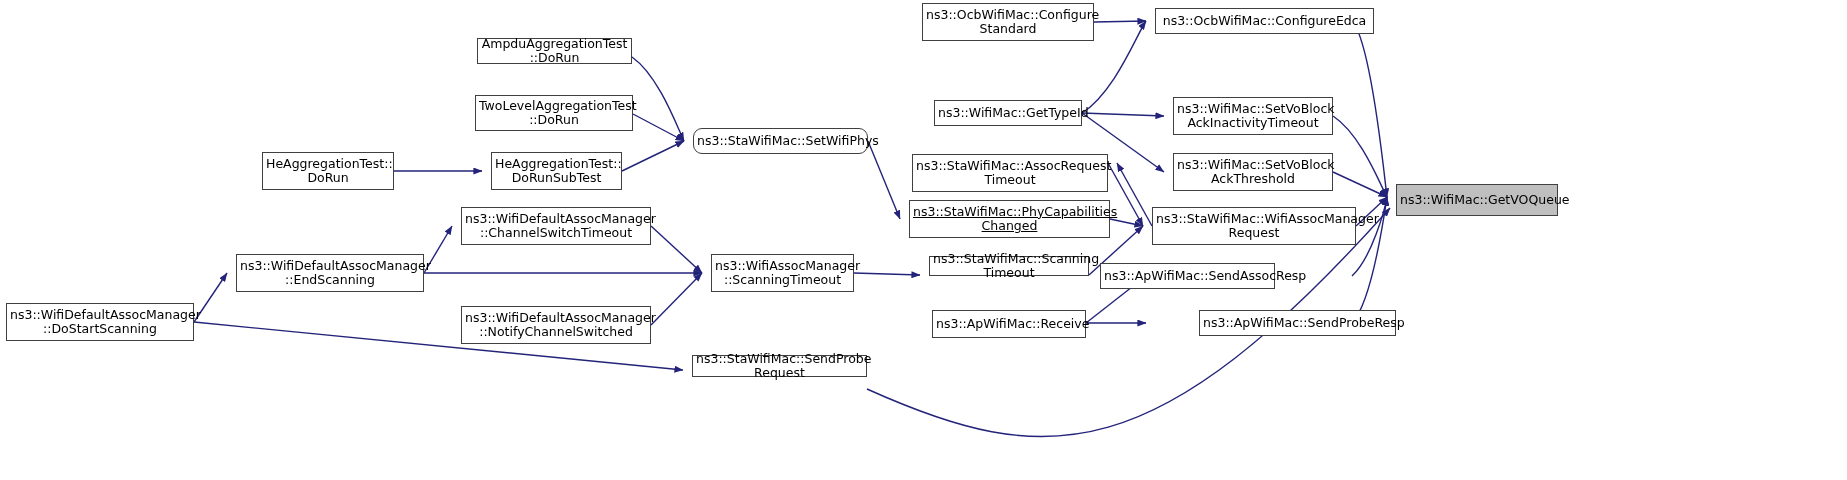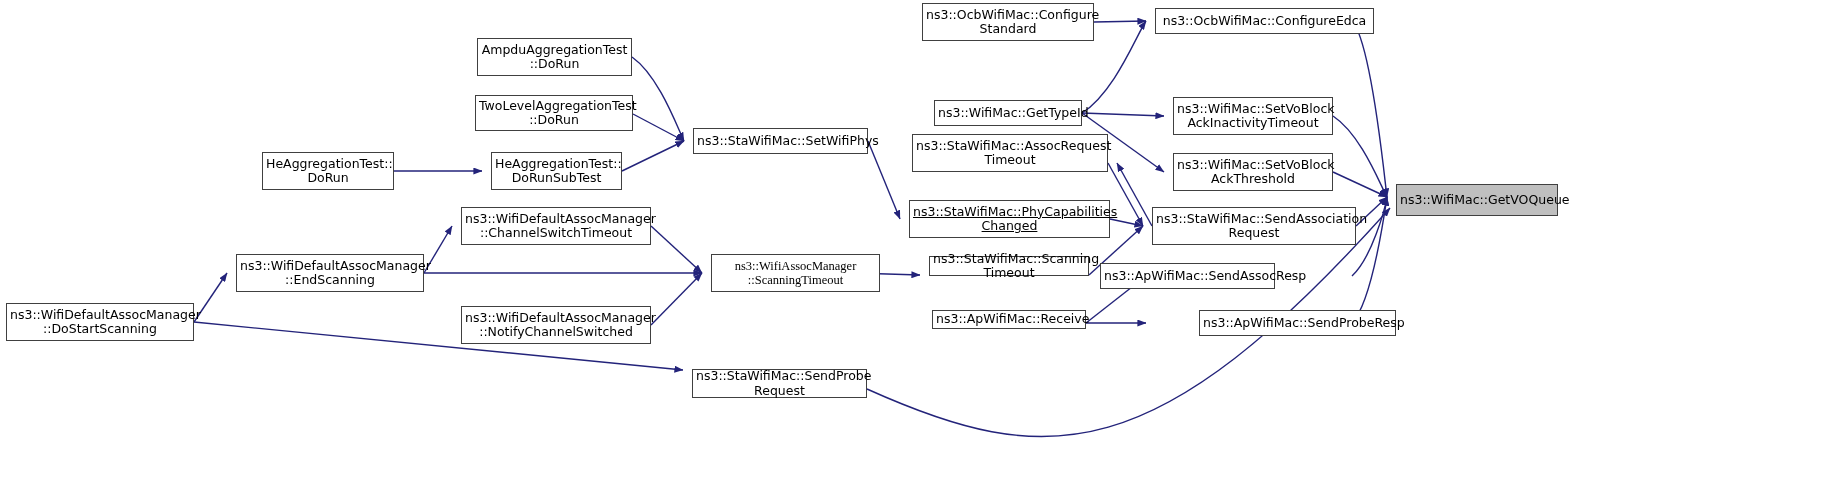--- a/index.html
+++ b/index.html
@@ -87,49 +87,49 @@
         <path d="M 867 389 C 1047 470, 1156 470, 1390 208" marker-end="url(#arrow)"></path>
       </g>
   </svg>
   <div id="node-layer">
       <div class="node" style="left: 6px; top: 303px; width: 188px; height: 38px;"><span class="node-label">ns3::WifiDefaultAssocManager
 ::DoStartScanning</span></div>
       <div class="node" style="left: 262px; top: 152px; width: 132px; height: 38px;"><span class="node-label">HeAggregationTest::
 DoRun</span></div>
       <div class="node" style="left: 236px; top: 254px; width: 188px; height: 38px;"><span class="node-label">ns3::WifiDefaultAssocManager
 ::EndScanning</span></div>
-      <div class="node" style="left: 477px; top: 38px; width: 155px; height: 38px;"><span class="node-label">AmpduAggregationTest
+      <div class="node" style="left: 477px; top: 38px; width: 155px; height: 26px;"><span class="node-label">AmpduAggregationTest
 ::DoRun</span></div>
       <div class="node" style="left: 475px; top: 95px; width: 158px; height: 36px;"><span class="node-label">TwoLevelAggregationTest
 ::DoRun</span></div>
       <div class="node" style="left: 491px; top: 152px; width: 131px; height: 38px;"><span class="node-label">HeAggregationTest::
 DoRunSubTest</span></div>
       <div class="node" style="left: 461px; top: 207px; width: 190px; height: 38px;"><span class="node-label">ns3::WifiDefaultAssocManager
 ::ChannelSwitchTimeout</span></div>
       <div class="node" style="left: 461px; top: 306px; width: 190px; height: 38px;"><span class="node-label">ns3::WifiDefaultAssocManager
 ::NotifyChannelSwitched</span></div>
-      <div class="node" style="left: 692px; top: 369px; width: 175px; height: 29px;"><span class="node-label">ns3::StaWifiMac::SendProbe
+      <div class="node" style="left: 692px; top: 355px; width: 175px; height: 22px;"><span class="node-label">ns3::StaWifiMac::SendProbe
 Request</span></div>
-      <div class="node" style="left: 693px; top: 128px; width: 175px; height: 26px;"><span class="node-label">ns3::StaWifiMac::SetWifiPhys</span></div>
-      <div class="node" style="left: 711px; top: 254px; width: 169px; height: 38px; font-family: Liberation Serif, serif;"><span class="node-label">ns3::WifiAssocManager
+      <div class="node" style="left: 693px; top: 128px; width: 175px; height: 26px; border-radius: 9px;"><span class="node-label">ns3::StaWifiMac::SetWifiPhys</span></div>
+      <div class="node" style="left: 711px; top: 254px; width: 143px; height: 38px;"><span class="node-label">ns3::WifiAssocManager
 ::ScanningTimeout</span></div>
       <div class="node" style="left: 922px; top: 3px; width: 172px; height: 38px;"><span class="node-label">ns3::OcbWifiMac::Configure
 Standard</span></div>
       <div class="node" style="left: 934px; top: 100px; width: 148px; height: 26px;"><span class="node-label">ns3::WifiMac::GetTypeId</span></div>
-      <div class="node" style="left: 912px; top: 134px; width: 196px; height: 38px;"><span class="node-label">ns3::StaWifiMac::AssocRequest
+      <div class="node" style="left: 912px; top: 154px; width: 196px; height: 38px;"><span class="node-label">ns3::StaWifiMac::AssocRequest
 Timeout</span></div>
       <div class="node" style="left: 909px; top: 200px; width: 201px; height: 38px; text-decoration: underline;"><span class="node-label">ns3::StaWifiMac::PhyCapabilities
 Changed</span></div>
       <div class="node" style="left: 929px; top: 256px; width: 160px; height: 20px;"><span class="node-label">ns3::StaWifiMac::Scanning
 Timeout</span></div>
-      <div class="node" style="left: 932px; top: 310px; width: 154px; height: 19px;"><span class="node-label">ns3::ApWifiMac::Receive</span></div>
+      <div class="node" style="left: 932px; top: 310px; width: 154px; height: 28px;"><span class="node-label">ns3::ApWifiMac::Receive</span></div>
       <div class="node" style="left: 1155px; top: 8px; width: 219px; height: 26px;"><span class="node-label">ns3::OcbWifiMac::ConfigureEdca</span></div>
       <div class="node" style="left: 1173px; top: 97px; width: 160px; height: 38px;"><span class="node-label">ns3::WifiMac::SetVoBlock
 AckInactivityTimeout</span></div>
       <div class="node" style="left: 1173px; top: 153px; width: 160px; height: 38px;"><span class="node-label">ns3::WifiMac::SetVoBlock
 AckThreshold</span></div>
-      <div class="node" style="left: 1152px; top: 207px; width: 204px; height: 38px;"><span class="node-label">ns3::StaWifiMac::SendAssociation
+      <div class="node" style="left: 1152px; top: 207px; width: 204px; height: 38px;"><span class="node-label">ns3::StaWifiMac::WifiAssocManager
 Request</span></div>
       <div class="node" style="left: 1100px; top: 263px; width: 175px; height: 26px;"><span class="node-label">ns3::ApWifiMac::SendAssocResp</span></div>
       <div class="node" style="left: 1155px; top: 310px; width: 197px; height: 26px; margin-left: 44px;"><span class="node-label">ns3::ApWifiMac::SendProbeResp</span></div>
       <div class="node highlight" style="left: 1396px; top: 184px; width: 162px; height: 32px;"><span class="node-label">ns3::WifiMac::GetVOQueue</span></div>
     </div>
 </div>
 
 </body></html>

